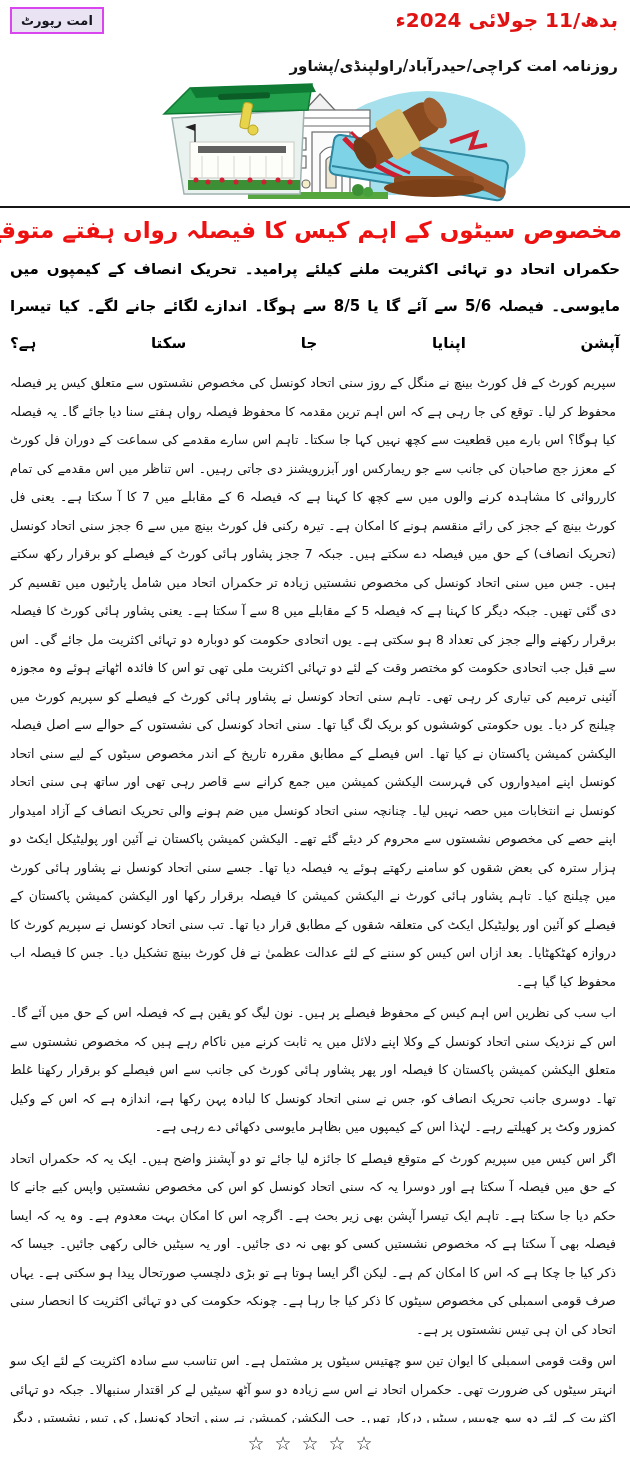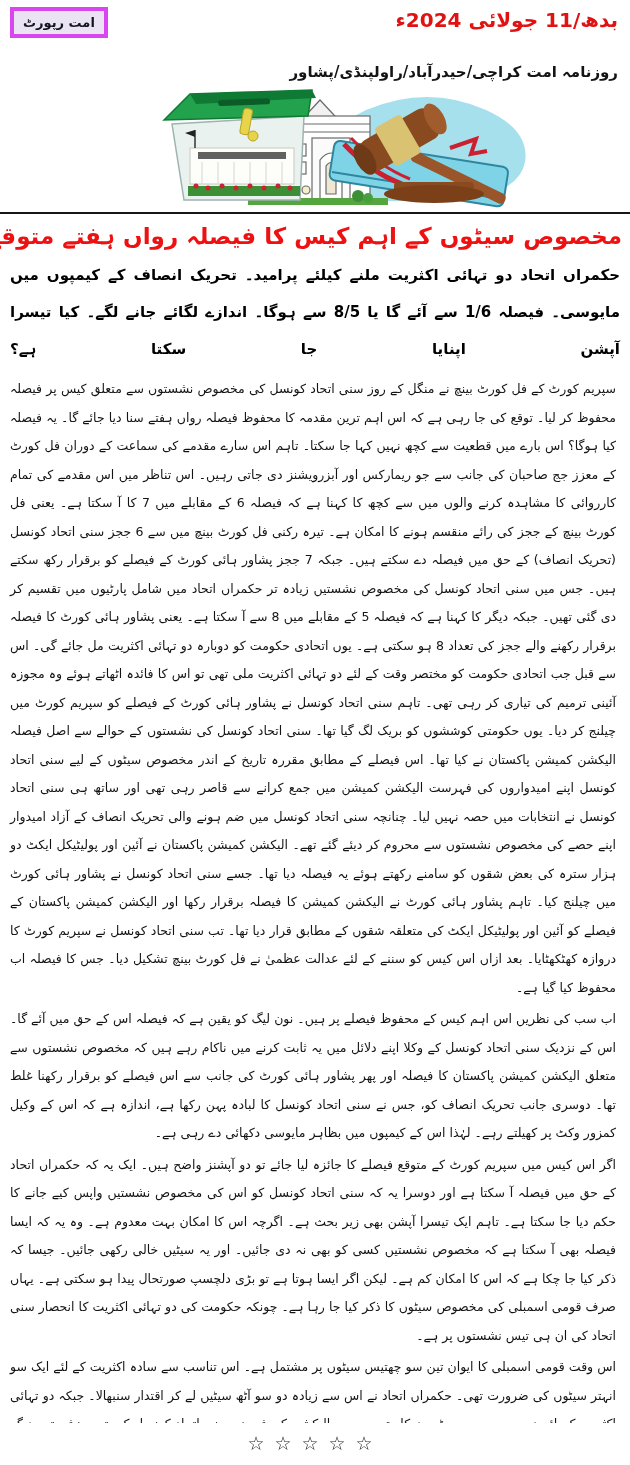--- a/index.html
+++ b/index.html
@@ -5,25 +5,25 @@
   html,body{margin:0;padding:0;background:#ffffff;}
   .page{
     width:630px;height:1465px;background:#ffffff;overflow:hidden;
     display:flex;flex-direction:column;box-sizing:border-box;
     font-family:"DejaVu Sans", sans-serif;
   }
   
   .masthead{position:relative;direction:rtl;text-align:right;padding:7px 12px 0 12px;flex:none;}
   .report-tag{
     position:absolute;left:10px;top:7px;direction:rtl;
-    border:4px solid #d946ef;background:#e9e3f4;color:#15151c;
+    border:2px solid #d946ef;background:#e9e3f4;color:#15151c;
     font-size:13px;font-weight:bold;padding:5px 9px;line-height:1;
   }
   .date-line{color:#e01212;font-size:20px;font-weight:bold;line-height:26px;}
-  .edition-line{color:#141414;font-size:15px;font-weight:bold;margin-top:28px;line-height:22px;}
+  .edition-line{color:#141414;font-size:15px;font-weight:bold;margin-top:22px;line-height:22px;}
   
   .illustration{width:434px;height:124px;margin:3px auto 0;flex:none;}
   .top-rule{border:0;border-top:2px solid #161616;margin:2px 0 0 0;flex:none;}
   
   .headline{
     direction:rtl;color:#ee1111;font-weight:bold;font-size:23px;line-height:34px;
     padding:5px 8px 3px;white-space:nowrap;overflow:hidden;
     text-align:justify;text-align-last:justify;flex:none;
   }
   .subheadline{
@@ -132,21 +132,21 @@
         <rect x="146" y="22" width="9" height="26" rx="3" transform="rotate(10 146 22)" fill="#e8d44a" stroke="#b8a424"></rect>
         <circle cx="155" cy="50" r="5" fill="#e8d44a" stroke="#b8a424"></circle>
       </g>
     </g>
   </svg>
 
   <hr class="top-rule">
 
   <div class="headline">مخصوص سیٹوں کے اہم کیس کا فیصلہ رواں ہفتے متوقع</div>
 
-  <div class="subheadline">حکمراں اتحاد دو تہائی اکثریت ملنے کیلئے پرامید۔ تحریک انصاف کے کیمپوں میں مایوسی۔ فیصلہ 1/6 سے آئے گا یا 8/5 سے ہوگا۔ اندازے لگائے جانے لگے۔ کیا تیسرا آپشن اپنایا جا سکتا ہے؟</div>
+  <div class="subheadline">حکمراں اتحاد دو تہائی اکثریت ملنے کیلئے پرامید۔ تحریک انصاف کے کیمپوں میں مایوسی۔ فیصلہ 5/6 سے آئے گا یا 8/5 سے ہوگا۔ اندازے لگائے جانے لگے۔ کیا تیسرا آپشن اپنایا جا سکتا ہے؟</div>
 
   <div class="article">
     <p>سپریم کورٹ کے فل کورٹ بینچ نے منگل کے روز سنی اتحاد کونسل کی مخصوص نشستوں سے متعلق کیس پر فیصلہ محفوظ کر لیا۔ توقع کی جا رہی ہے کہ اس اہم ترین مقدمہ کا محفوظ فیصلہ رواں ہفتے سنا دیا جائے گا۔ یہ فیصلہ کیا ہوگا؟ اس بارے میں قطعیت سے کچھ نہیں کہا جا سکتا۔ تاہم اس سارے مقدمے کی سماعت کے دوران فل کورٹ کے معزز جج صاحبان کی جانب سے جو ریمارکس اور آبزرویشنز دی جاتی رہیں۔ اس تناظر میں اس مقدمے کی تمام کارروائی کا مشاہدہ کرنے والوں میں سے کچھ کا کہنا ہے کہ فیصلہ 6 کے مقابلے میں 7 کا آ سکتا ہے۔ یعنی فل کورٹ بینچ کے ججز کی رائے منقسم ہونے کا امکان ہے۔ تیرہ رکنی فل کورٹ بینچ میں سے 6 ججز سنی اتحاد کونسل (تحریک انصاف) کے حق میں فیصلہ دے سکتے ہیں۔ جبکہ 7 ججز پشاور ہائی کورٹ کے فیصلے کو برقرار رکھ سکتے ہیں۔ جس میں سنی اتحاد کونسل کی مخصوص نشستیں زیادہ تر حکمراں اتحاد میں شامل پارٹیوں میں تقسیم کر دی گئی تھیں۔ جبکہ دیگر کا کہنا ہے کہ فیصلہ 5 کے مقابلے میں 8 سے آ سکتا ہے۔ یعنی پشاور ہائی کورٹ کا فیصلہ برقرار رکھنے والے ججز کی تعداد 8 ہو سکتی ہے۔ یوں اتحادی حکومت کو دوبارہ دو تہائی اکثریت مل جائے گی۔ اس سے قبل جب اتحادی حکومت کو مختصر وقت کے لئے دو تہائی اکثریت ملی تھی تو اس کا فائدہ اٹھاتے ہوئے وہ مجوزہ آئینی ترمیم کی تیاری کر رہی تھی۔ تاہم سنی اتحاد کونسل نے پشاور ہائی کورٹ کے فیصلے کو سپریم کورٹ میں چیلنج کر دیا۔ یوں حکومتی کوششوں کو بریک لگ گیا تھا۔ سنی اتحاد کونسل کی نشستوں کے حوالے سے اصل فیصلہ الیکشن کمیشن پاکستان نے کیا تھا۔ اس فیصلے کے مطابق مقررہ تاریخ کے اندر مخصوص سیٹوں کے لیے سنی اتحاد کونسل اپنے امیدواروں کی فہرست الیکشن کمیشن میں جمع کرانے سے قاصر رہی تھی اور ساتھ ہی سنی اتحاد کونسل نے انتخابات میں حصہ نہیں لیا۔ چنانچہ سنی اتحاد کونسل میں ضم ہونے والی تحریک انصاف کے آزاد امیدوار اپنے حصے کی مخصوص نشستوں سے محروم کر دیئے گئے تھے۔ الیکشن کمیشن پاکستان نے آئین اور پولیٹیکل ایکٹ دو ہزار سترہ کی بعض شقوں کو سامنے رکھتے ہوئے یہ فیصلہ دیا تھا۔ جسے سنی اتحاد کونسل نے پشاور ہائی کورٹ میں چیلنج کیا۔ تاہم پشاور ہائی کورٹ نے الیکشن کمیشن کا فیصلہ برقرار رکھا اور الیکشن کمیشن پاکستان کے فیصلے کو آئین اور پولیٹیکل ایکٹ کی متعلقہ شقوں کے مطابق قرار دیا تھا۔ تب سنی اتحاد کونسل نے سپریم کورٹ کا دروازہ کھٹکھٹایا۔ بعد ازاں اس کیس کو سننے کے لئے عدالت عظمیٰ نے فل کورٹ بینچ تشکیل دیا۔ جس کا فیصلہ اب محفوظ کیا گیا ہے۔</p>
     <p>اب سب کی نظریں اس اہم کیس کے محفوظ فیصلے پر ہیں۔ نون لیگ کو یقین ہے کہ فیصلہ اس کے حق میں آئے گا۔ اس کے نزدیک سنی اتحاد کونسل کے وکلا اپنے دلائل میں یہ ثابت کرنے میں ناکام رہے ہیں کہ مخصوص نشستوں سے متعلق الیکشن کمیشن پاکستان کا فیصلہ اور پھر پشاور ہائی کورٹ کی جانب سے اس فیصلے کو برقرار رکھنا غلط تھا۔ دوسری جانب تحریک انصاف کو، جس نے سنی اتحاد کونسل کا لبادہ پہن رکھا ہے، اندازہ ہے کہ اس کے وکیل کمزور وکٹ پر کھیلتے رہے۔ لہٰذا اس کے کیمپوں میں بظاہر مایوسی دکھائی دے رہی ہے۔</p>
     <p>اگر اس کیس میں سپریم کورٹ کے متوقع فیصلے کا جائزہ لیا جائے تو دو آپشنز واضح ہیں۔ ایک یہ کہ حکمراں اتحاد کے حق میں فیصلہ آ سکتا ہے اور دوسرا یہ کہ سنی اتحاد کونسل کو اس کی مخصوص نشستیں واپس کیے جانے کا حکم دیا جا سکتا ہے۔ تاہم ایک تیسرا آپشن بھی زیر بحث ہے۔ اگرچہ اس کا امکان بہت معدوم ہے۔ وہ یہ کہ ایسا فیصلہ بھی آ سکتا ہے کہ مخصوص نشستیں کسی کو بھی نہ دی جائیں۔ اور یہ سیٹیں خالی رکھی جائیں۔ جیسا کہ ذکر کیا جا چکا ہے کہ اس کا امکان کم ہے۔ لیکن اگر ایسا ہوتا ہے تو بڑی دلچسپ صورتحال پیدا ہو سکتی ہے۔ یہاں صرف قومی اسمبلی کی مخصوص سیٹوں کا ذکر کیا جا رہا ہے۔ چونکہ حکومت کی دو تہائی اکثریت کا انحصار سنی اتحاد کی ان ہی تیس نشستوں پر ہے۔</p>
     <p>اس وقت قومی اسمبلی کا ایوان تین سو چھتیس سیٹوں پر مشتمل ہے۔ اس تناسب سے سادہ اکثریت کے لئے ایک سو انہتر سیٹوں کی ضرورت تھی۔ حکمراں اتحاد نے اس سے زیادہ دو سو آٹھ سیٹیں لے کر اقتدار سنبھالا۔ جبکہ دو تہائی اکثریت کے لئے دو سو چوبیس سیٹیں درکار تھیں۔ جب الیکشن کمیشن نے سنی اتحاد کونسل کی تیس نشستیں دیگر پارٹیوں میں تقسیم کیں تو حکمراں اتحاد کو دو تہائی کے لئے مطلوبہ سیٹیں مل گئی تھیں۔ تاہم معاملہ عدالت میں جانے کے بعد یہ نشستیں واپس لے لی گئیں۔ یوں مختصر وقت کے لئے دو تہائی اکثریت حاصل کرنے والی اتحادی حکومت دوبارہ سادہ اکثریت پر آ گئی۔ اگر تیسرے معدوم آپشن کے تحت کسی کو بھی سنی اتحاد کونسل کی قومی اسمبلی کی نشستیں نہیں ملتیں تو پھر اس تناسب سے ایوان زیریں (قومی اسمبلی) تین سو تیرہ پر مشتمل ہوگا۔ اور یوں دو تہائی اکثریت کے لئے دو سو آٹھ ارکان کی ضرورت ہوگی، جو سنی اتحاد تحریک کی مخصوص سیٹوں کے بغیر حکمراں اتحاد کو حاصل ہیں۔ یوں تیسرے آپشن کا نقصان بھی سنی اتحاد کونسل کو ہوگا۔ واضح رہے کہ اس وقت حکمراں اتحاد کو دو سو آٹھ ارکان کی حمایت حاصل ہے۔ ان میں نون لیگ کی ایک سو آٹھ، پیپلز پارٹی کی اڑسٹھ، ایم کیو ایم پاکستان کی اکیس، قاف لیگ کی پانچ، استحکام پارٹی کی چار، جبکہ اعجاز الحق اور بلوچستان عوامی پارٹی کی ایک ایک سیٹ شامل ہے۔</p>
   </div>
 
   <div class="stars-row">☆☆☆☆☆</div>
 

